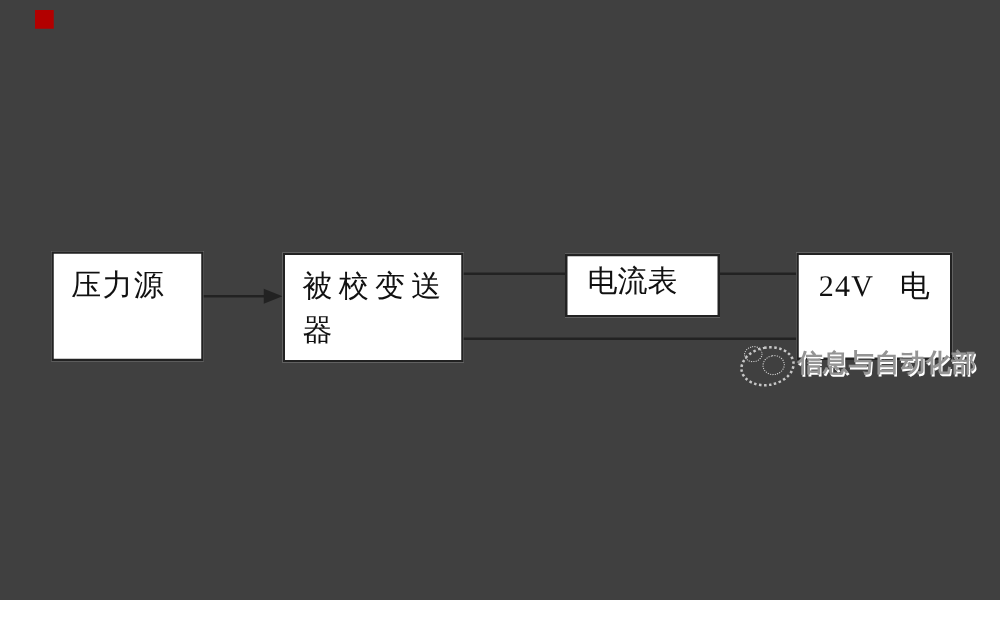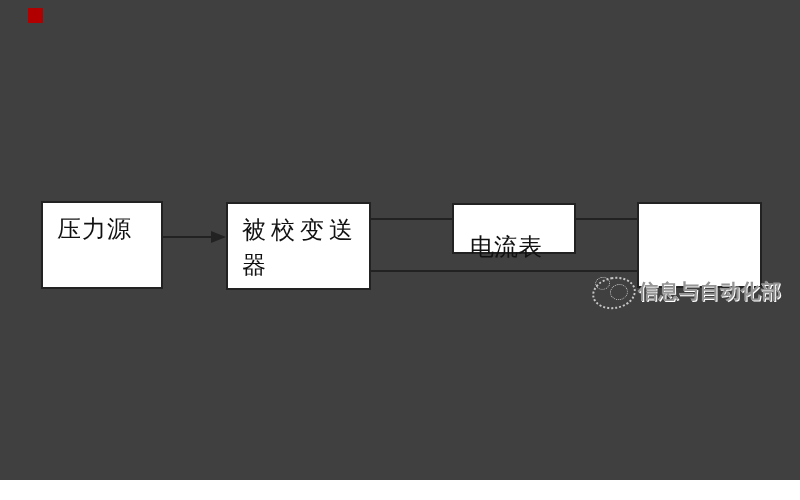--- a/index.html
+++ b/index.html
@@ -27,21 +27,21 @@
     box-sizing: border-box;
     border: 2px solid var(--line, #222222);
     background: #ffffff;
     font-size: 24px;
     line-height: 35px;
   }
   .node .line { white-space: pre; }
 
   .n0 { left: 41px;  top: 201px; width: 122px; height: 88px; padding: 9px 0 0 14px; letter-spacing: 1px; }
   .n1 { left: 226px; top: 202px; width: 145px; height: 88px; padding: 9px 16px 0 14px; letter-spacing: 5px; }
-  .n2 { left: 452px; top: 203px; width: 124px; height: 51px; padding: 25px 0 0 16px; letter-spacing: 0px; font-family: Liberation Serif, serif; }
+  .n2 { left: 452px; top: 203px; width: 124px; height: 51px; padding: 4px 0 0 16px; letter-spacing: 0px; font-family: Liberation Serif, serif; }
   .n3 { left: 637px; top: 202px; width: 125px; height: 86px; padding: 9px 0 0 16px; letter-spacing: 1px; }
 
   
   .connector {
     position: absolute;
     height: 2px;
     background: var(--line, #222222);
   }
   .arrow-shaft { left: 163px; top: 236px; width: 50px; }
   .link-a      { left: 371px; top: 218px; width: 81px; }
@@ -110,20 +110,21 @@
   <div class="connector link-a"></div>
 
   <div class="node n2">
     <div class="line">电流表</div>
   </div>
 
   <div class="connector link-b"></div>
   <div class="connector link-c"></div>
 
   <div class="node n3">
+    <div class="line">24V   电</div>
   </div>
 
   <div class="wm-logo">
     <span class="wm-eye l"></span>
     <span class="wm-eye r"></span>
   </div>
   <div class="wm-text">信息与自动化部</div>
 
 </div>
 

